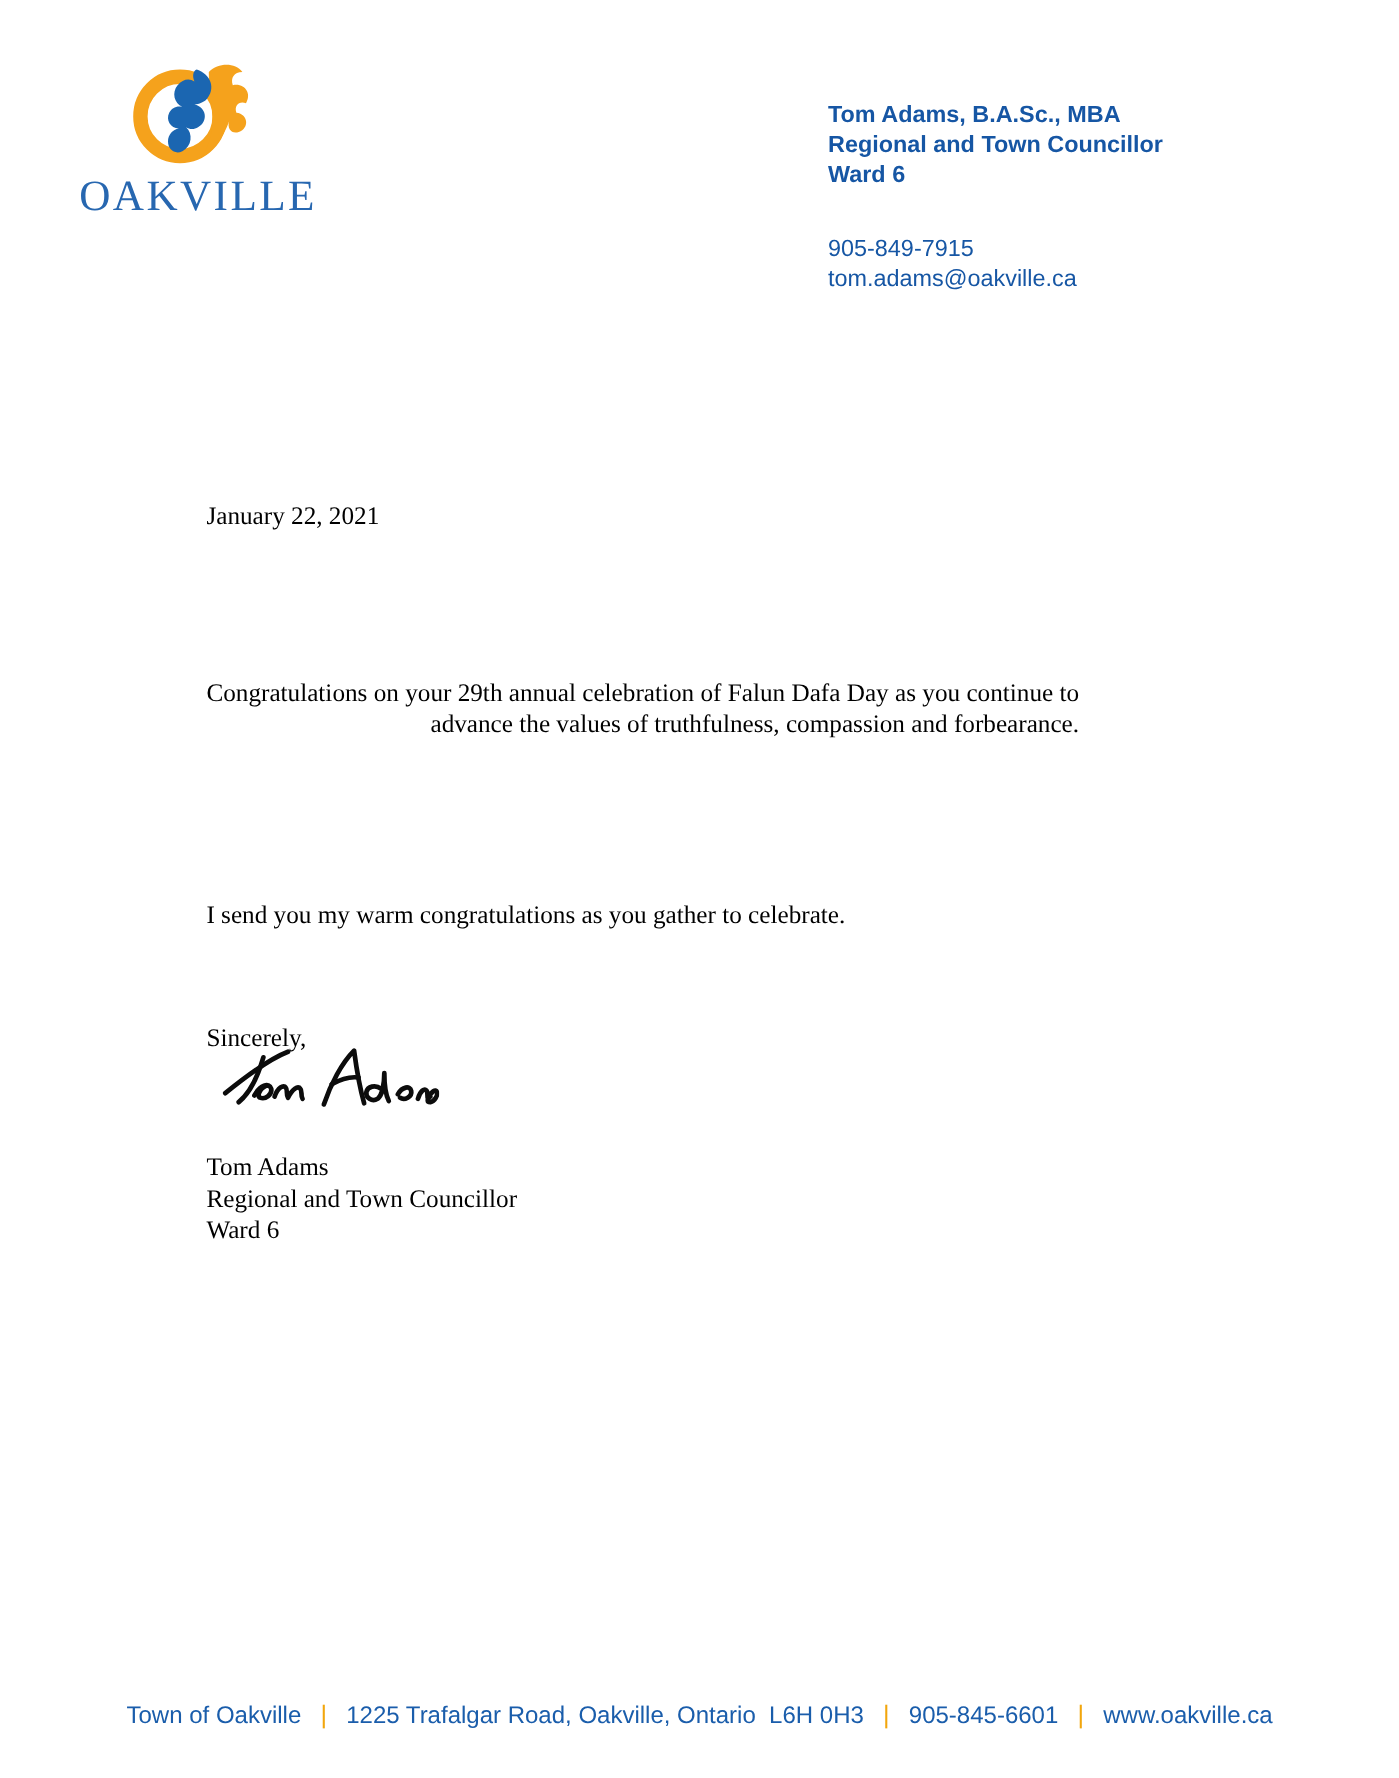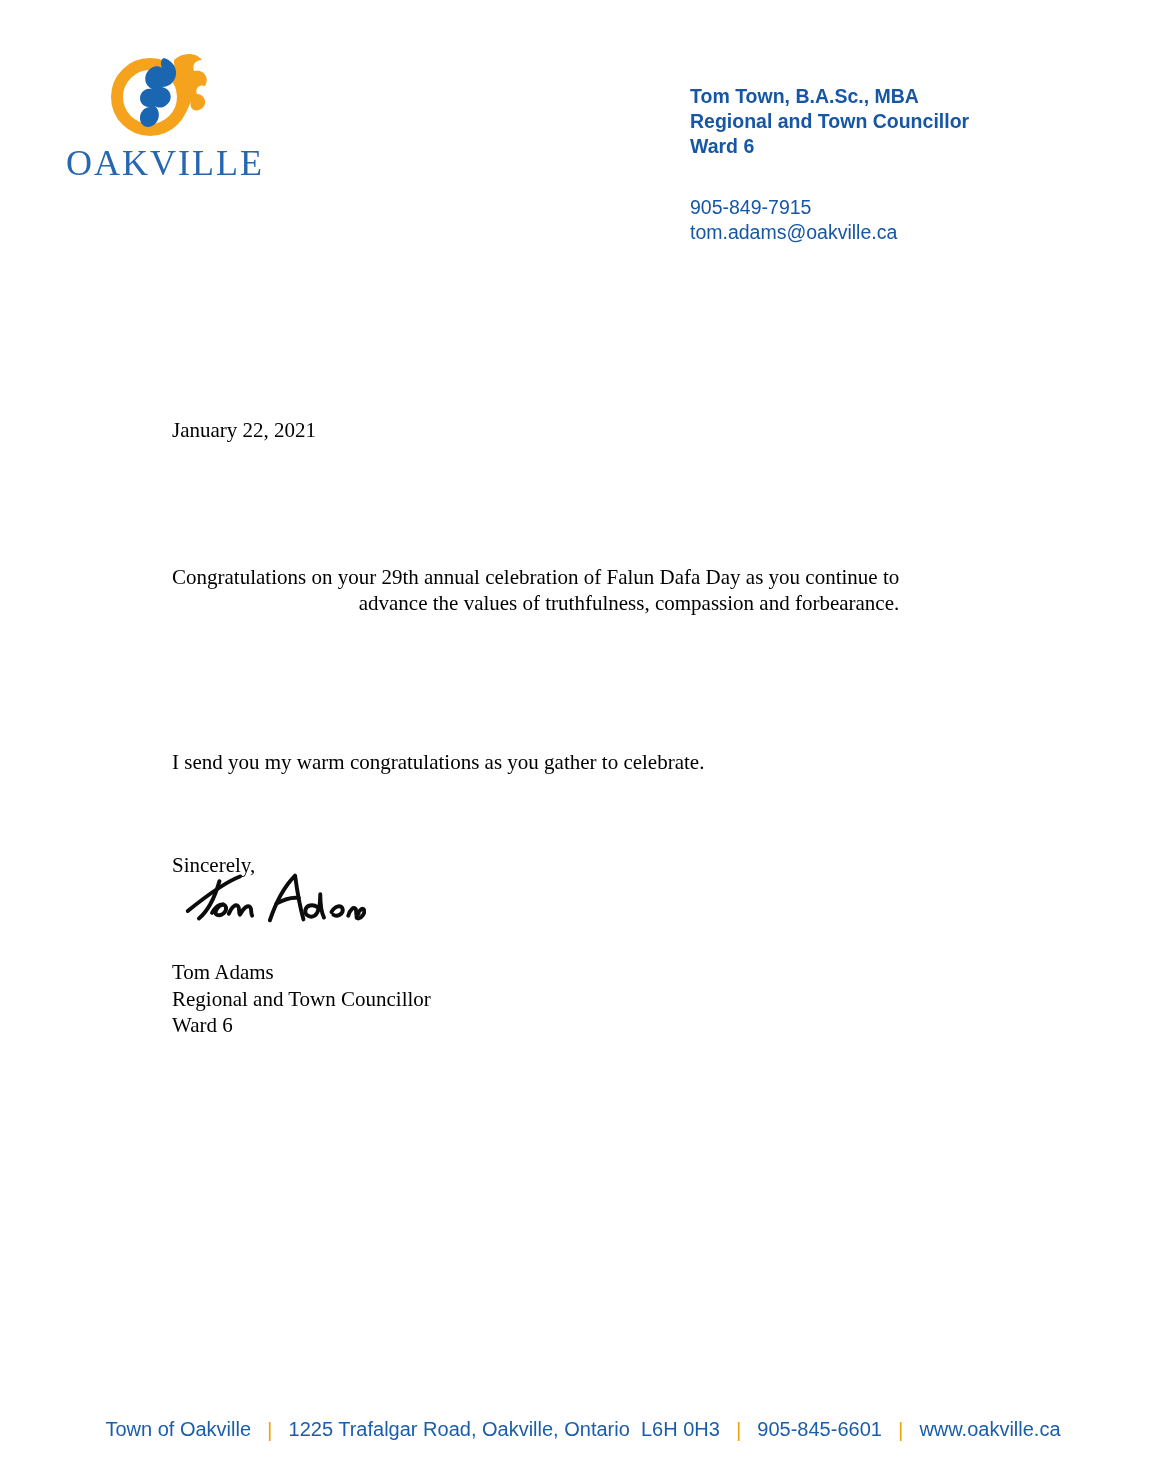--- a/index.html
+++ b/index.html
@@ -76,20 +76,21 @@
   }
 
   
   .footer {
     position: absolute;
     left: 0;
     top: 1418px;
     width: 1166px;
     display: flex;
     justify-content: center;
+    align-items: center;
     font-family: "Liberation Sans", sans-serif;
     font-size: 20px;
     color: var(--footer-blue, #1A5DAB);
   }
   .footer .item { white-space: pre-wrap; }
   .footer .sep {
     color: var(--accent-orange, #F5A21C);
     padding: 0 16px;
     font-size: 21px;
   }
@@ -115,21 +116,21 @@
         C64,39 66,51 57,56 C54,58 50,58 47,56
         C53,61 52,72 44,76 C38,79 32,75 32,68
         C32,62 36,58 41,57 C34,57 30,50 33,44
         C35,40 39,38 44,39 C37,36 35,27 40,21
         C44,16 50,15 54,18 C52,13 53,9 56,8 Z"></path>
     </svg>
     <div class="wordmark">OAKVILLE</div>
   </div>
 
   <div class="contact">
-    <div class="bold-line">Tom Town, B.A.Sc., MBA</div>
+    <div class="bold-line">Tom Adams, B.A.Sc., MBA</div>
     <div class="bold-line">Regional and Town Councillor</div>
     <div class="bold-line">Ward 6</div>
     <div class="reach-group">
       <div>905-849-7915</div>
       <div><a href="#">tom.adams@oakville.ca</a></div>
     </div>
   </div>
 
   <div class="serif-block date-line">January 22, 2021</div>
 

